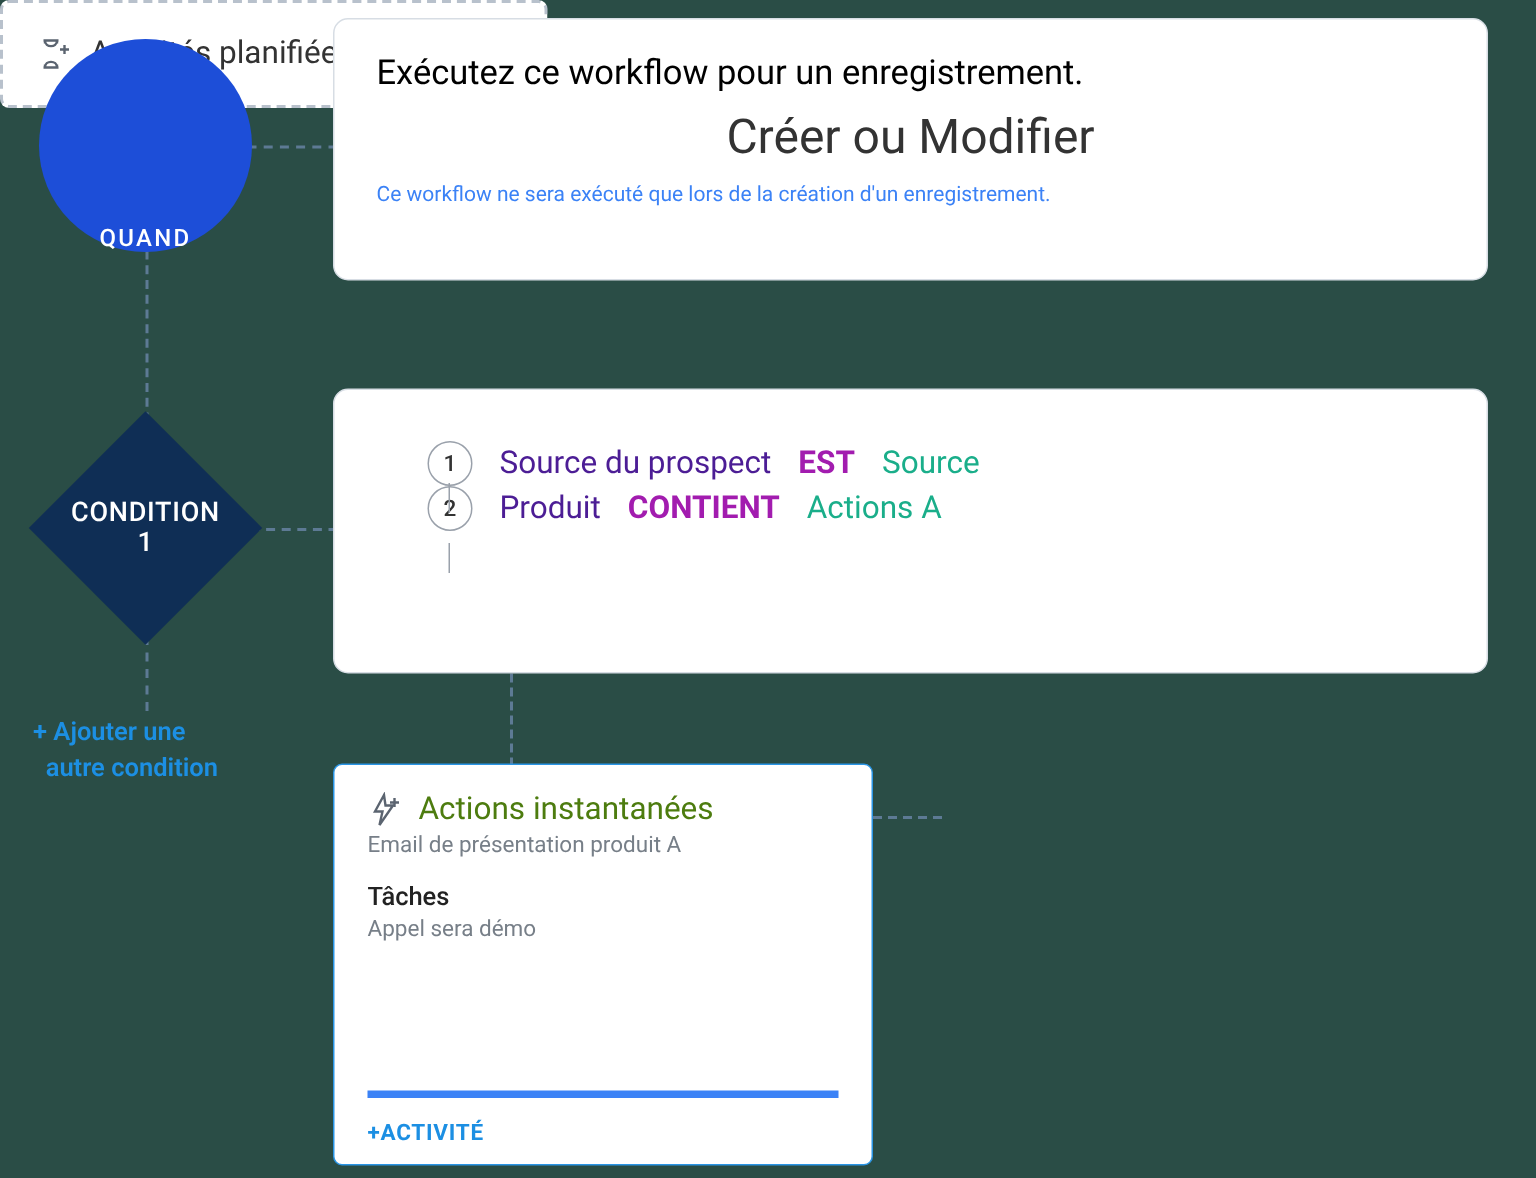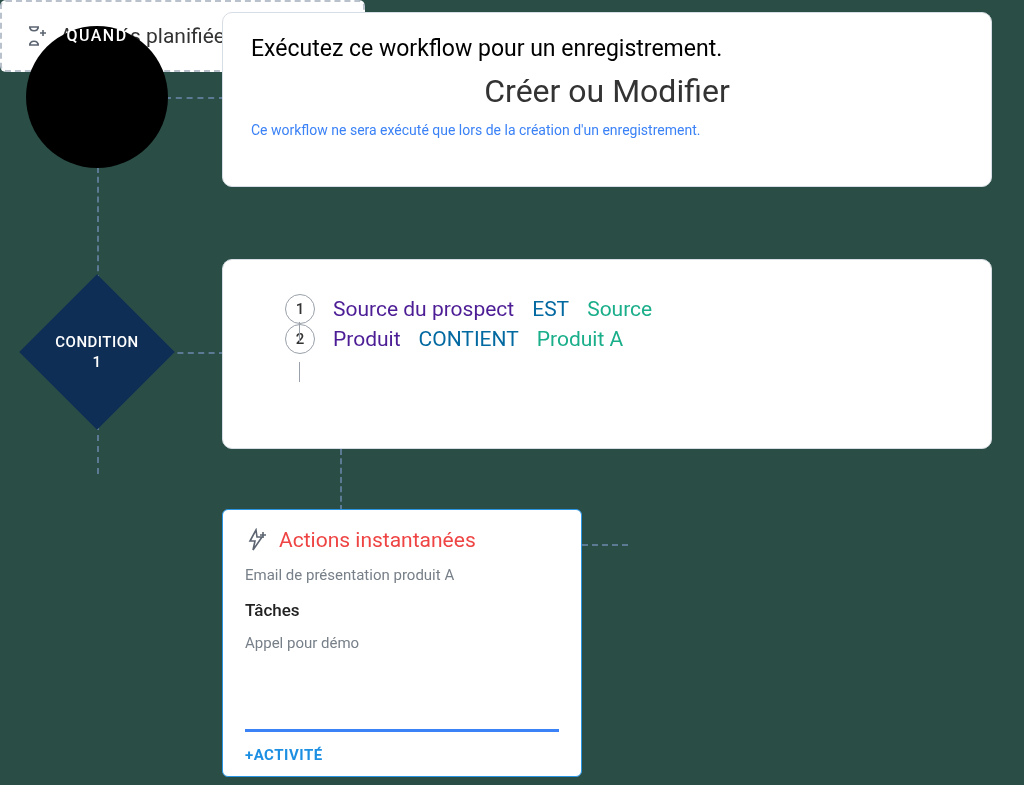--- a/index.html
+++ b/index.html
@@ -27,77 +27,77 @@
 
   .card-when { left: 222px; top: 12px; width: 770px; height: 175px; }
   .card-when .sub1 { font-size: 23px; color: #000000; margin: 0 0 10px 0; }
   .card-when .title { font-size: 32px; font-weight: 400; color: #333; margin: 4px 0 12px 0; text-align: center; }
   .card-when .sub2 { font-size: 14px; color: #3b82f6; margin: 0; }
 
   .card-cond { left: 222px; top: 259px; width: 770px; height: 190px; padding-top: 34px; padding-left: 62px; }
 
   .crit { display: flex; align-items: center; gap: 18px; font-size: 21px; }
   .crit .field { color: #4c1d95; }
-  .crit .op { color: #0369a1; font-weight: 400; }
+  .crit .op { color: #a21caf; font-weight: 700; }
   .crit .val { color: #1aae8a; }
   .num {
     width: 30px; height: 30px; border-radius: 50%;
     border: 1.5px solid #9aa1ab;
     display: inline-flex; align-items: center; justify-content: center;
     font-size: 15px; color: #333; font-weight: 500;
     background: #fff;
   }
   .and-row { display: flex; align-items: center; gap: 18px; margin: 6px 0 6px 0; }
   .and { font-size: 16px; color: #333; font-weight: 500; margin-left: 44px;}
   .num-connector {
     position:absolute; left: 76px; width:0; border-left:1.5px solid #9aa1ab;
   }
 
   .card-actions {
     left: 222px; top: 509px; width: 360px; height: 268px;
     border: 1px solid #2a95e5; border-radius: 6px; padding: 18px 22px 12px 22px;
     display: flex; flex-direction: column;
   }
   .card-actions .hdr { display: flex; align-items: center; gap: 10px; }
-  .card-actions .hdr-title { font-size: 21px; color: #ef4444; }
+  .card-actions .hdr-title { font-size: 21px; color: #4d7c0f; }
   .sect-title { font-size: 17px; font-weight: 500; color: #222; margin-top: 16px; }
-  .sect-sub { font-size: 15px; color: #777f88; margin-top: 14px; }
+  .sect-sub { font-size: 15px; color: #777f88; margin-top: 2px; }
   .footer-link {
     margin-top: auto; padding-top: 14px;
-    border-top: 3px solid #3b82f6;
+    border-top: 5px solid #3b82f6;
     color: #1c8fe3; font-weight: 700; letter-spacing: 0.5px;
     font-size: 15px;
     cursor: pointer;
   }
 
   .card-sched {
     left: 627px; top: 509px; width: 365px; height: 72px;
     border: 2px dashed #b8c1cc; border-radius: 6px; background: #fff;
     display: flex; align-items: center; gap: 12px; padding: 0 22px;
   }
   .card-sched .hdr-title { font-size: 21px; color: #333; }
 
   
   .node-circle {
     position: absolute;
     width: 142px; height: 142px; border-radius: 50%;
-    background: #000000;
-    color: #fff; display: flex; align-items: flex-start; justify-content: center;
+    background: #1d4ed8;
+    color: #fff; display: flex; align-items: flex-end; justify-content: center;
     font-size: 16px; letter-spacing: 1.5px; font-weight: 500;
   }
   .node-diamond-wrap {
     position: absolute; width: 148px; height: 148px;
     display:flex; align-items:center; justify-content:center;
   }
   .node-diamond {
     width: 110px; height: 110px; background: #0f2e55;
     transform: rotate(45deg);
   }
   .node-diamond-label {
-    position: absolute; color: #fff; font-size: 15px; letter-spacing: 0.5px;
+    position: absolute; color: #fff; font-size: 18px; letter-spacing: 0.5px;
     text-align: center; line-height: 20px; font-weight: 500;
   }
 
   .add-cond {
     position: absolute; left: 22px; top: 476px; color: #1c8fe3;
     font-size: 17px; font-weight: 600; line-height: 24px;
   }
 
   
   .line-h { position:absolute; height:0; border-top: 2px dashed #5d7a94; }
@@ -142,36 +142,40 @@
     <div class="crit">
       <span class="num">1</span>
       <span class="field">Source du prospect</span>
       <span class="op">EST</span>
       <span class="val">Source</span>
     </div>
     <div class="crit">
       <span class="num">2</span>
       <span class="field">Produit</span>
       <span class="op">CONTIENT</span>
-      <span class="val">Produit A</span>
+      <span class="val">Actions A</span>
     </div>
   </div>
 
+  <div class="add-cond">
+    <span>+ Ajouter une</span><br>
+    &nbsp;&nbsp;<span>autre condition</span>
+  </div>
 
   <div class="card card-actions">
     <div class="hdr">
       <svg class="icon" viewBox="0 0 24 24">
         <path d="M11 2 L5 13 H10 L8 22 L17 9 H12 Z"></path>
         <path d="M18 4 L18 10 M15 7 L21 7"></path>
       </svg>
       <span class="hdr-title">Actions instantanées</span>
     </div>
     <div class="sect-sub">Email de présentation produit A</div>
     <div class="sect-title">Tâches</div>
-    <div class="sect-sub">Appel pour démo</div>
+    <div class="sect-sub">Appel sera démo</div>
     <div class="footer-link">+ACTIVITÉ</div>
   </div>
 
   <div class="card-sched">
     <svg class="icon" viewBox="0 0 24 24">
       <path d="M5 3 H15 M5 21 H15 M6 3 C6 8 14 8 14 3 M6 21 C6 16 14 16 14 21 M6 3 L6 5 M14 3 L14 5 M6 21 L6 19 M14 21 L14 19"></path>
       <path d="M19 6 L19 12 M16 9 L22 9"></path>
     </svg>
     <span class="hdr-title">Activités planifiées</span>
   </div>

